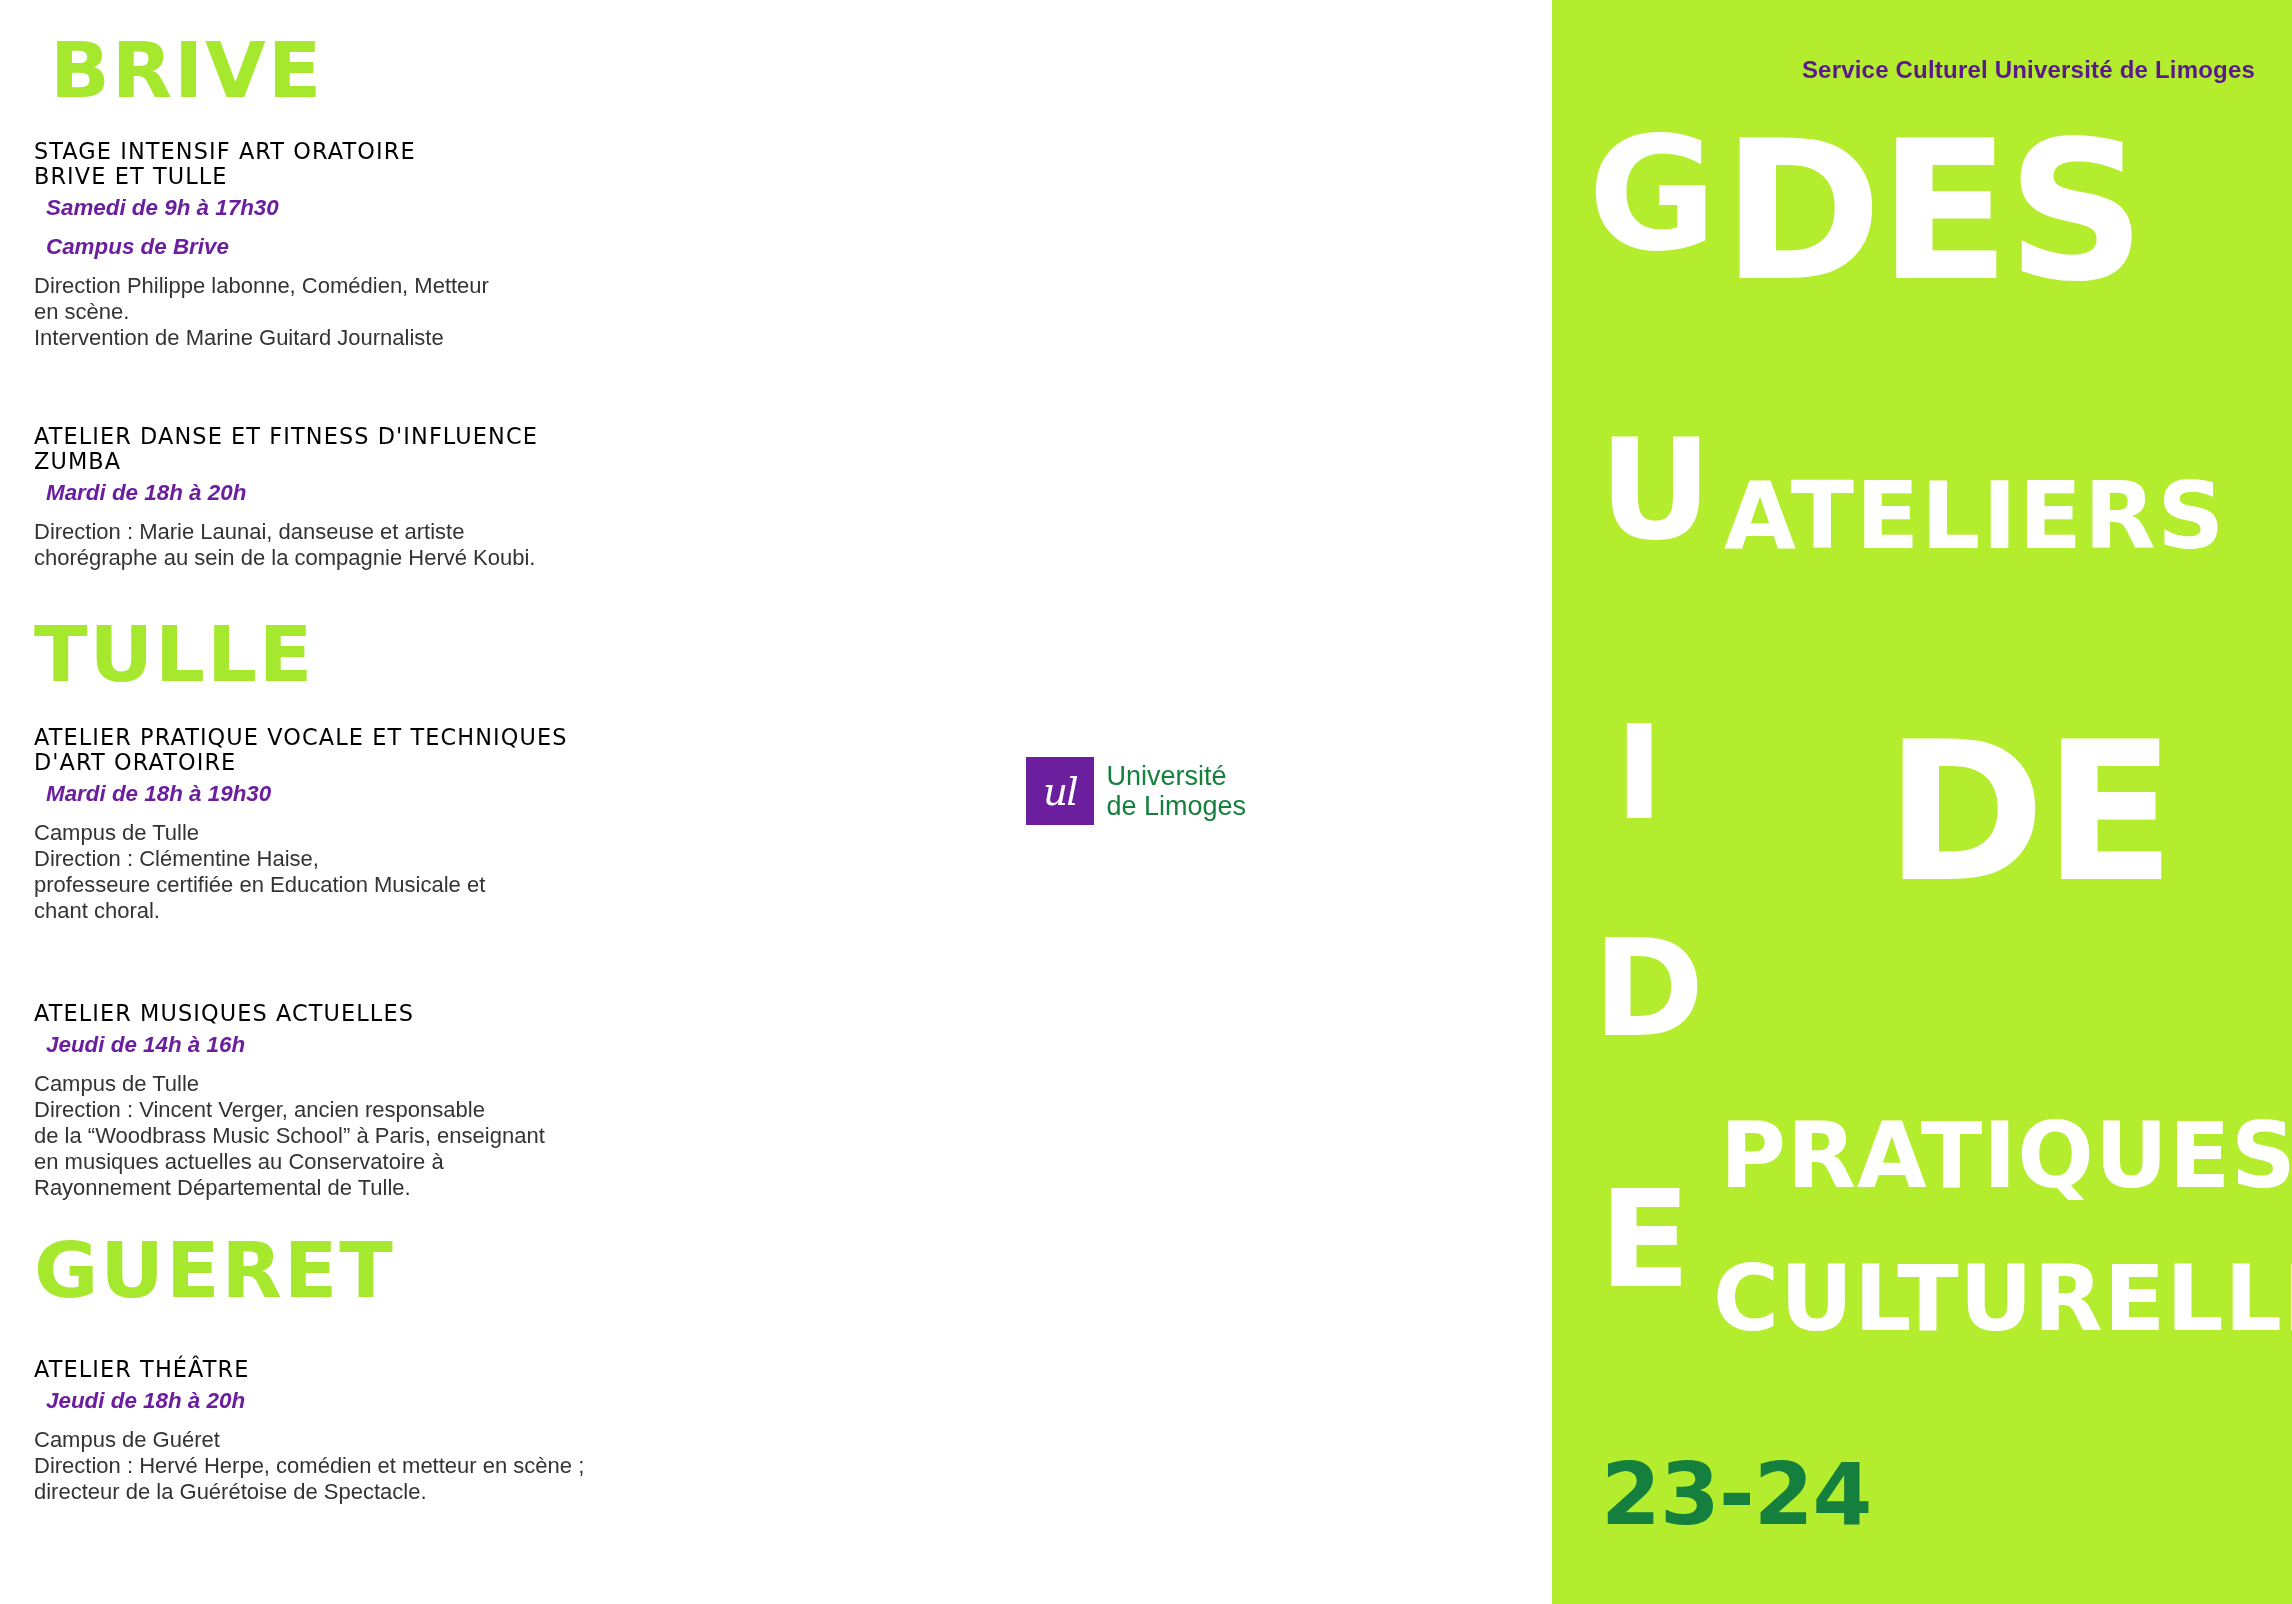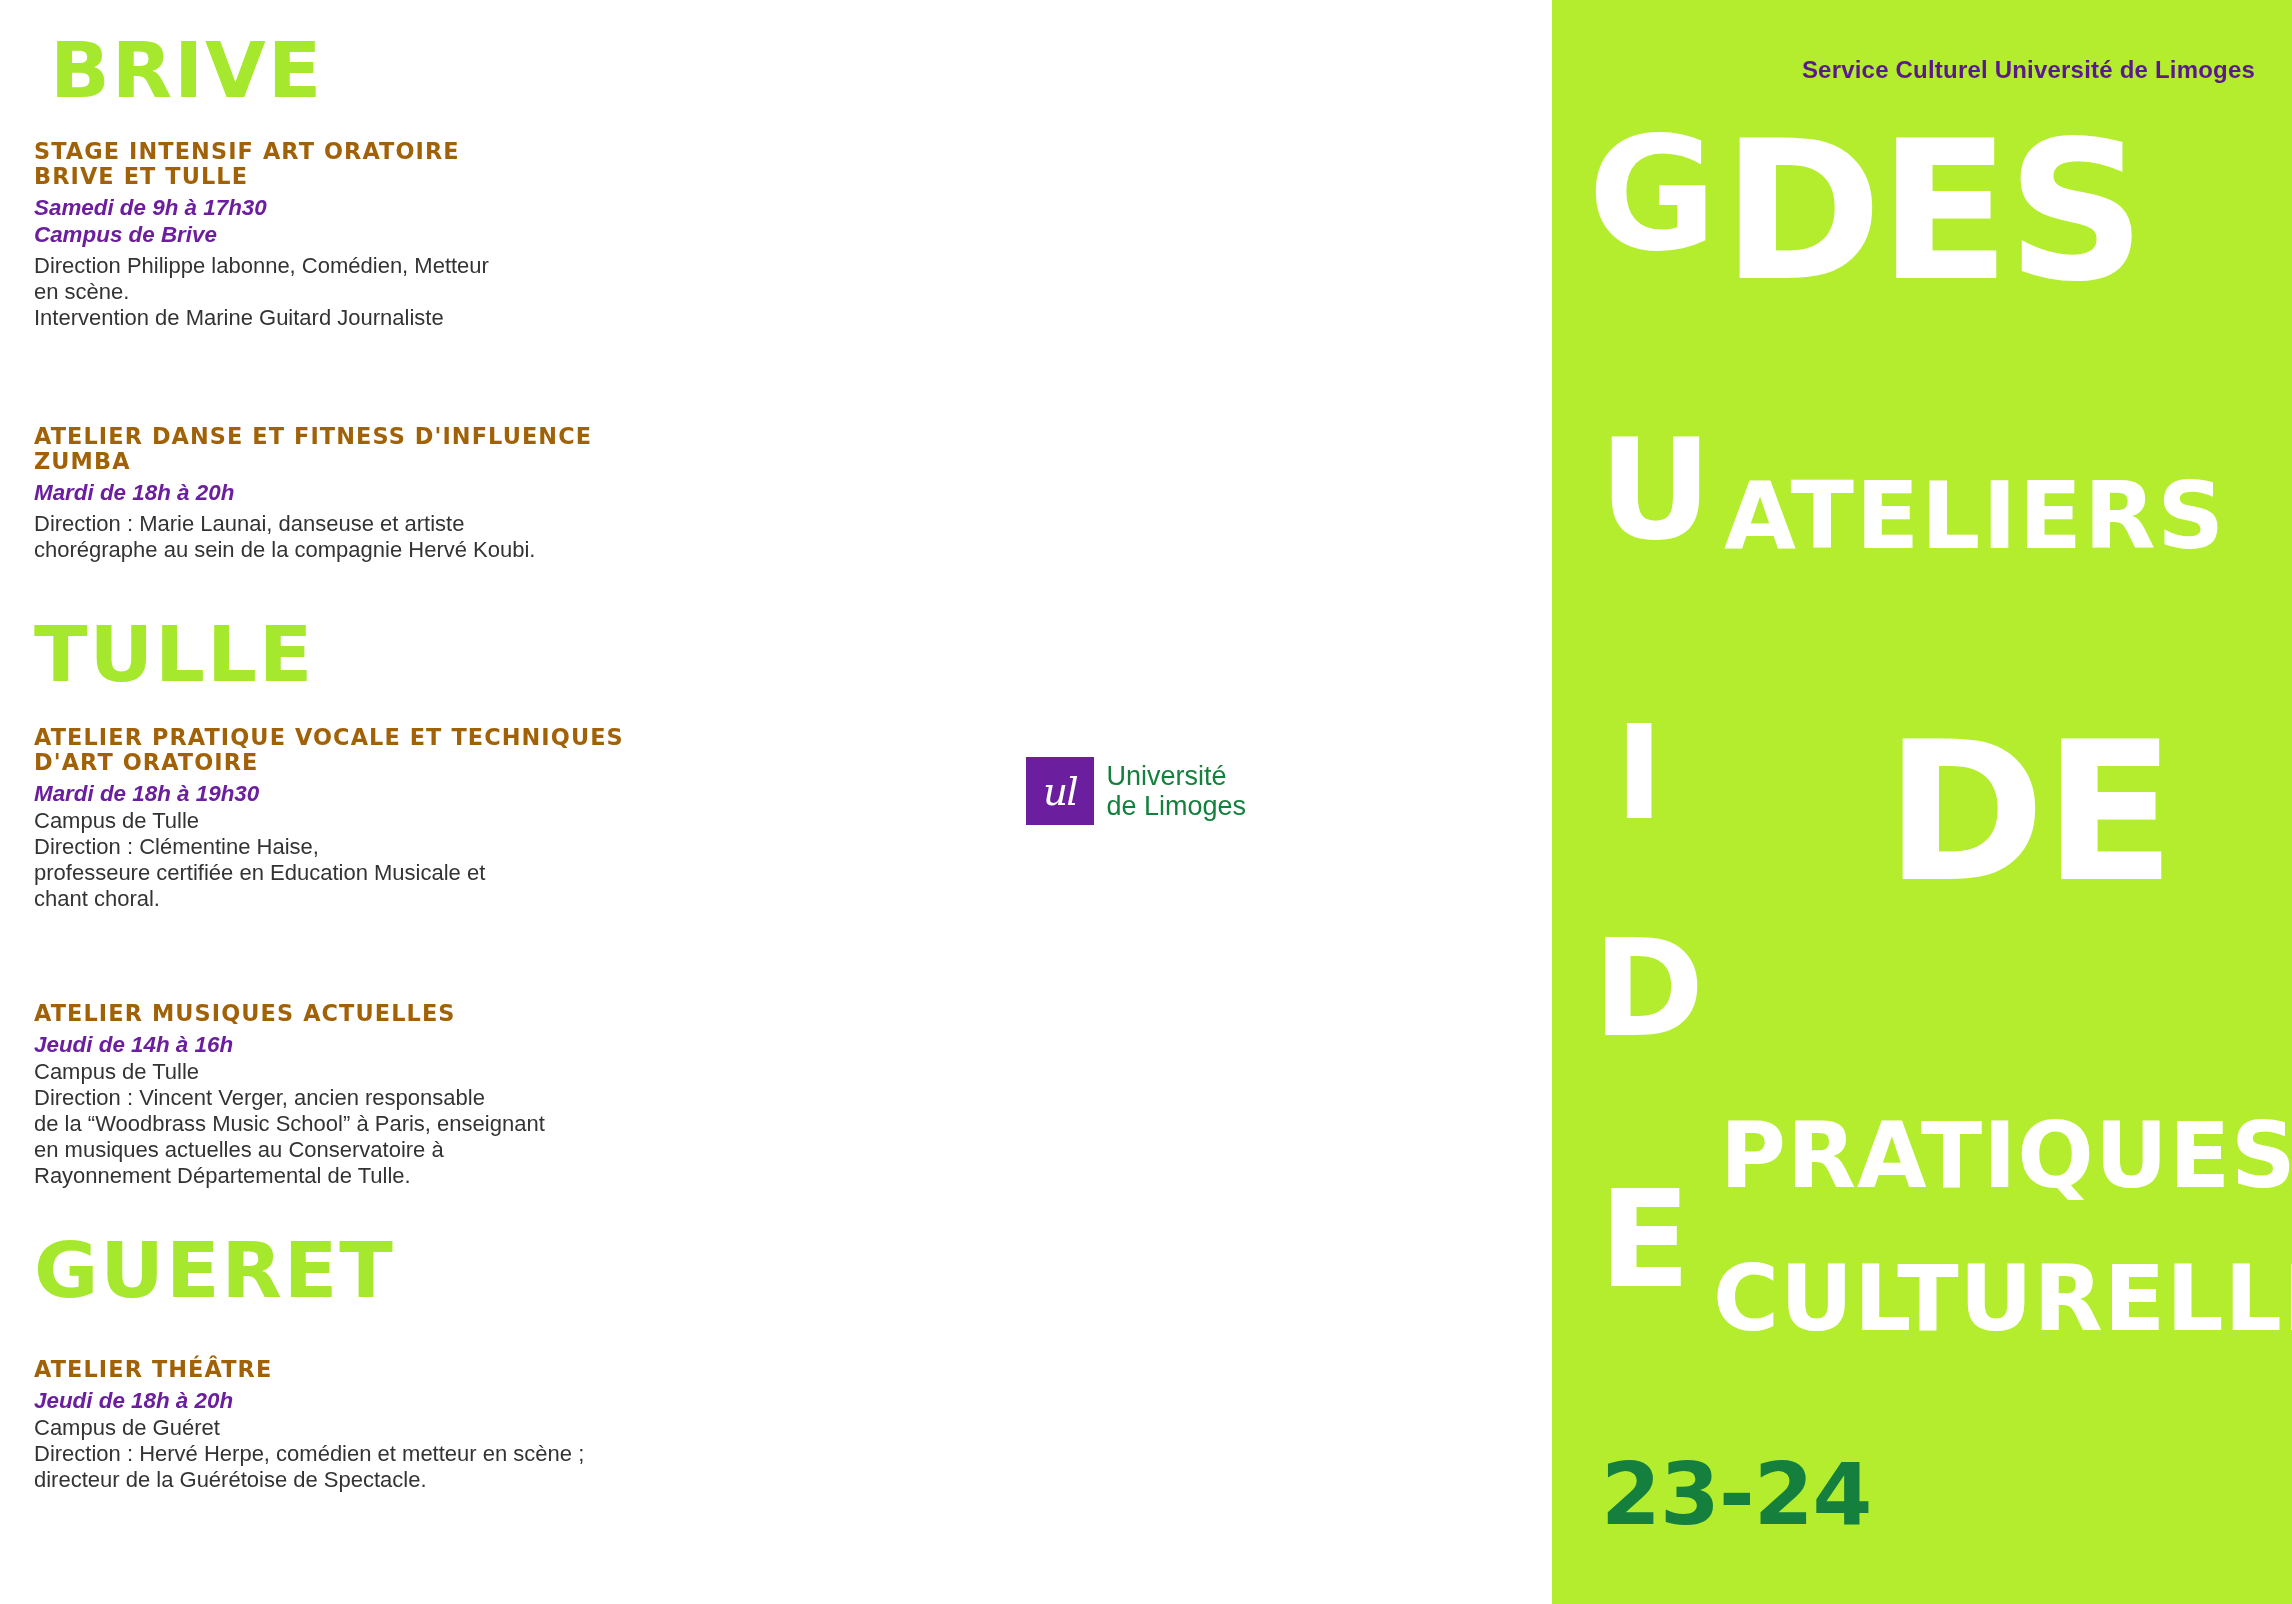--- a/index.html
+++ b/index.html
@@ -31,36 +31,36 @@
     font-weight: bold;
     font-size: 77px;
     letter-spacing: 1.8px;
     line-height: 0.95;
     margin: 0;
     transform: scaleX(1.02);
     transform-origin: left center;
   }
 
   .ws-heading {
-    color: #a16207;
-    font-family: "DejaVu Sans", sans-serif;
-    font-weight: bold;
+    color: #000000;
+    font-family: "DejaVu Sans", sans-serif;
+    font-weight: normal;
     font-size: 22.4px;
     letter-spacing: 1.1px;
     line-height: 1.12;
     margin: 0;
   }
   .ws-time {
     color: #6b1f9e;
     font-family: "Liberation Sans", sans-serif;
     font-weight: bold;
     font-style: italic;
     font-size: 22.4px;
     line-height: 1.2;
-    margin: 0;
+    margin: 12px;
   }
   .ws-body {
     color: #333333;
     font-family: "Liberation Sans", sans-serif;
     font-size: 22px;
     line-height: 1.18;
     margin: 0;
   }
 
   .block { position: absolute; }

